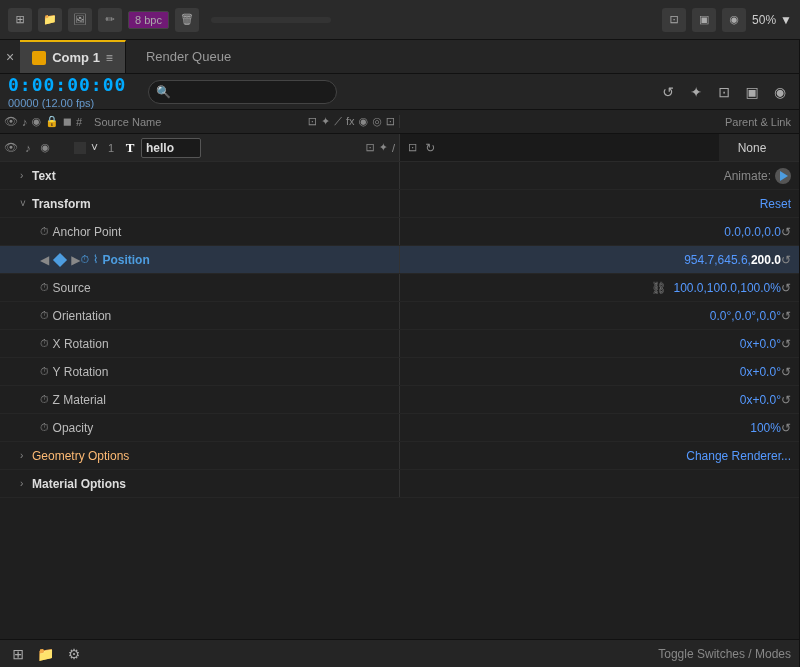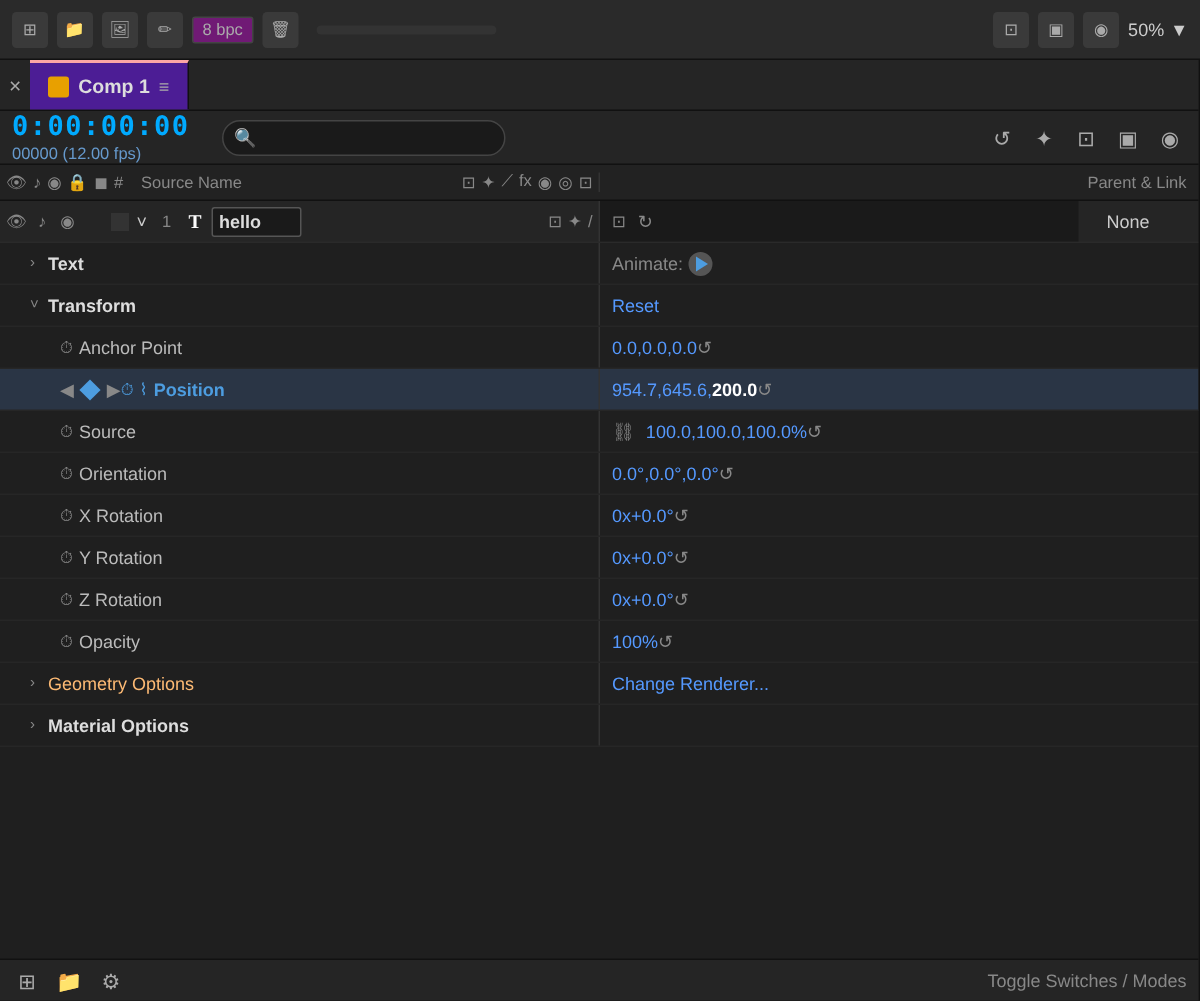--- a/index.html
+++ b/index.html
@@ -89,22 +89,22 @@
     .tab-item {
       height: 100%;
       display: flex;
       align-items: center;
       padding: 0 12px;
       gap: 6px;
       cursor: pointer;
       border-right: 1px solid #111;
     }
     .tab-item.active {
-      background: #4c1d95;
-      border-top: 2px solid #fca5a5;
+      background: #404040;
+      border-top: 2px solid #eab308;
     }
     .tab-color-box {
       width: 14px;
       height: 14px;
       background: #e8a000;
       border-radius: 2px;
     }
     .tab-title {
       color: #ddd;
       font-size: 13px;
@@ -325,21 +325,21 @@
       border-right: 1px solid #333;
       height: 100%;
       padding: 0 4px;
     }
     .prop-right {
       flex: 1;
       height: 100%;
       display: flex;
       align-items: center;
       padding: 0 8px;
-      justify-content: flex-start;
+      justify-content: flex-end;
     }
     .indent-1 { padding-left: 20px; }
     .indent-2 { padding-left: 40px; }
     .prop-name {
       color: #bbb;
       font-size: 12px;
     }
     .prop-name.section {
       color: #ddd;
       font-weight: bold;
@@ -482,20 +482,23 @@
 <div class="main-area">
   <div class="timeline-panel">
 
     <div class="tab-bar">
       <span class="tab-close">×</span>
       <div class="tab-item active">
         <div class="tab-color-box"></div>
         <span class="tab-title">Comp 1</span>
         <span class="tab-menu-icon">≡</span>
       </div>
+      <div class="render-queue-tab">
+        <span>Render Queue</span>
+      </div>
     </div>
 
     <div class="timeline-header">
       <div class="timecode-block">
         <span class="timecode">0:00:00:00</span>
         <span class="fps-label">00000 (12.00 fps)</span>
       </div>
       <div class="search-container">
         <span class="search-icon-inner">🔍</span>
         <input class="search-box" type="text" placeholder="" style="">
@@ -659,21 +662,21 @@
         </div>
         <div class="prop-right">
           <span class="prop-value">0x+0.0°</span>
           <span class="prop-icon">↺</span>
         </div>
       </div>
 
       <div class="prop-row">
         <div class="prop-left indent-2">
           <span class="stopwatch-icon">⏱</span>
-          <span class="prop-name">Z Rotation</span>
+          <span class="prop-name">Z Material</span>
         </div>
         <div class="prop-right">
           <span class="prop-value">0x+0.0°</span>
           <span class="prop-icon">↺</span>
         </div>
       </div>
 
       <div class="prop-row">
         <div class="prop-left indent-2">
           <span class="stopwatch-icon">⏱</span>

